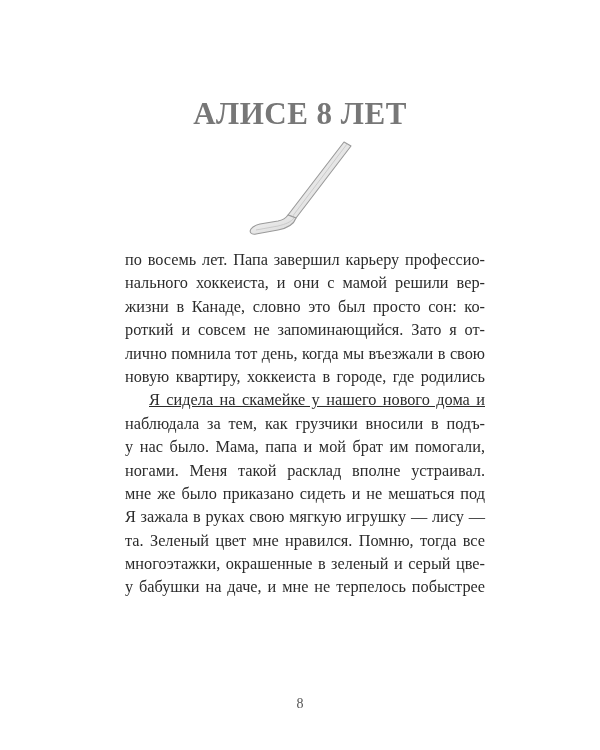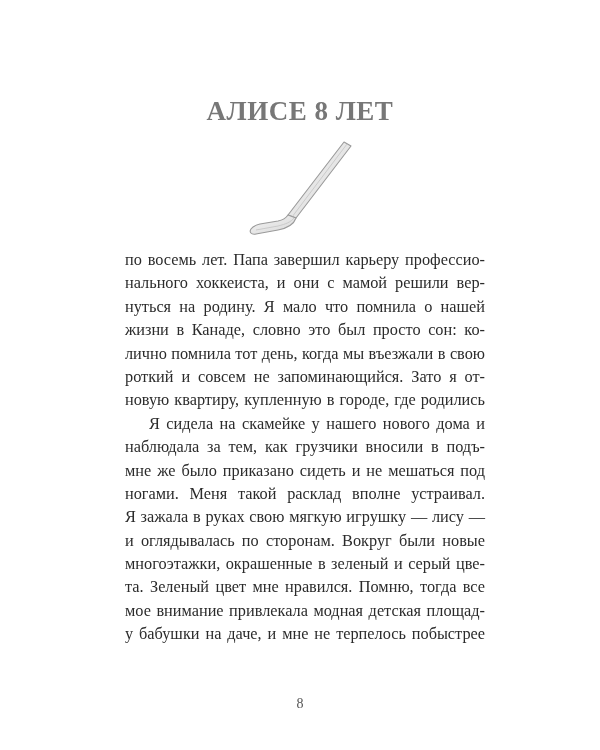--- a/index.html
+++ b/index.html
@@ -1,33 +1,33 @@
 <!DOCTYPE html>
 <html><head>
 <meta charset="utf-8">
 <style>
   html, body { margin: 0; padding: 0; background: #ffffff; }
   body { width: 600px; height: 750px; position: relative; overflow: hidden; }
   .title {
     position: absolute; left: 0; top: 96px; width: 600px; text-align: center;
     font-family: "Liberation Serif", "DejaVu Serif", serif;
-    font-size: 27px; font-weight: bold; color: #777777; letter-spacing: 0.5px;
+    font-size: 31px; font-weight: bold; color: #777777; letter-spacing: 0.5px;
   }
   .stick { position: absolute; left: 248px; top: 138px; width: 110px; height: 100px; }
   .text {
     position: absolute; left: 125px; top: 248px; width: 360px;
     font-family: "Liberation Serif", "DejaVu Serif", serif;
     font-size: 16.3px; color: #2b2b2b;
   }
   .line {
     display: block; height: 23.4px; line-height: 23.4px;
     text-align: justify; text-align-last: justify; white-space: nowrap;
   }
   .line.last { text-align-last: left; }
-  .line.indent { padding-left: 24px; }
+  .line.indent { padding-left: 24px; text-decoration: underline; }
   .pagenum {
     position: absolute; left: 0; top: 696px; width: 600px; text-align: center;
     font-family: "Liberation Serif", "DejaVu Serif", serif;
     font-size: 14px; color: #555555;
   }
 </style>
 </head>
 <body>
 
 <div>
@@ -45,34 +45,32 @@
     <line x1="99" y1="6" x2="44" y2="79" stroke="#c4c4c4" stroke-width="0.8"></line>
 
     <path d="M40 77 L48 80 C46 86 40 90 30 92 L8 96 C3 97 1 94 3 91 C5 88 8 87 12 86 L30 83 C35 82 38 80 40 77 Z" fill="url(#g1)" stroke="#9a9a9a" stroke-width="1.1" stroke-linejoin="round"></path>
     <path d="M8 92 L30 88 C38 86 43 84 46 80" fill="none" stroke="#c4c4c4" stroke-width="0.8"></path>
   </svg>
 
   <div class="text">
     <div>
       <span class="line">по восемь лет. Папа завершил карьеру профессио-</span>
       <span class="line">нального хоккеиста, и они с мамой решили вер-</span>
-      <span class="line">нуться на родину. Я мало что помнила о нашей</span>
       <span class="line">жизни в Канаде, словно это был просто сон: ко-</span>
+      <span class="line">роткий и совсем не запоминающийся. Зато я от-</span>
       <span class="line">лично помнила тот день, когда мы въезжали в свою</span>
-      <span class="line">роткий и совсем не запоминающийся. Зато я от-</span>
-      <span class="line">новую квартиру, купленную в городе, где родились</span>
+      <span class="line">новую квартиру, хоккеиста в городе, где родились</span>
     </div>
     <div>
       <span class="line indent">Я сидела на скамейке у нашего нового дома и</span>
       <span class="line">наблюдала за тем, как грузчики вносили в подъ-</span>
+      <span class="line">у нас было. Мама, папа и мой брат им помогали,</span>
+      <span class="line">ногами. Меня такой расклад вполне устраивал.</span>
       <span class="line">мне же было приказано сидеть и не мешаться под</span>
-      <span class="line">ногами. Меня такой расклад вполне устраивал.</span>
       <span class="line">Я зажала в руках свою мягкую игрушку — лису —</span>
-      <span class="line">и оглядывалась по сторонам. Вокруг были новые</span>
+      <span class="line">та. Зеленый цвет мне нравился. Помню, тогда все</span>
       <span class="line">многоэтажки, окрашенные в зеленый и серый цве-</span>
-      <span class="line">та. Зеленый цвет мне нравился. Помню, тогда все</span>
-      <span class="line">мое внимание привлекала модная детская площад-</span>
       <span class="line">у бабушки на даче, и мне не терпелось побыстрее</span>
     </div>
   </div>
 
   <div class="pagenum">8</div>
 </div>
 
 </body></html>

